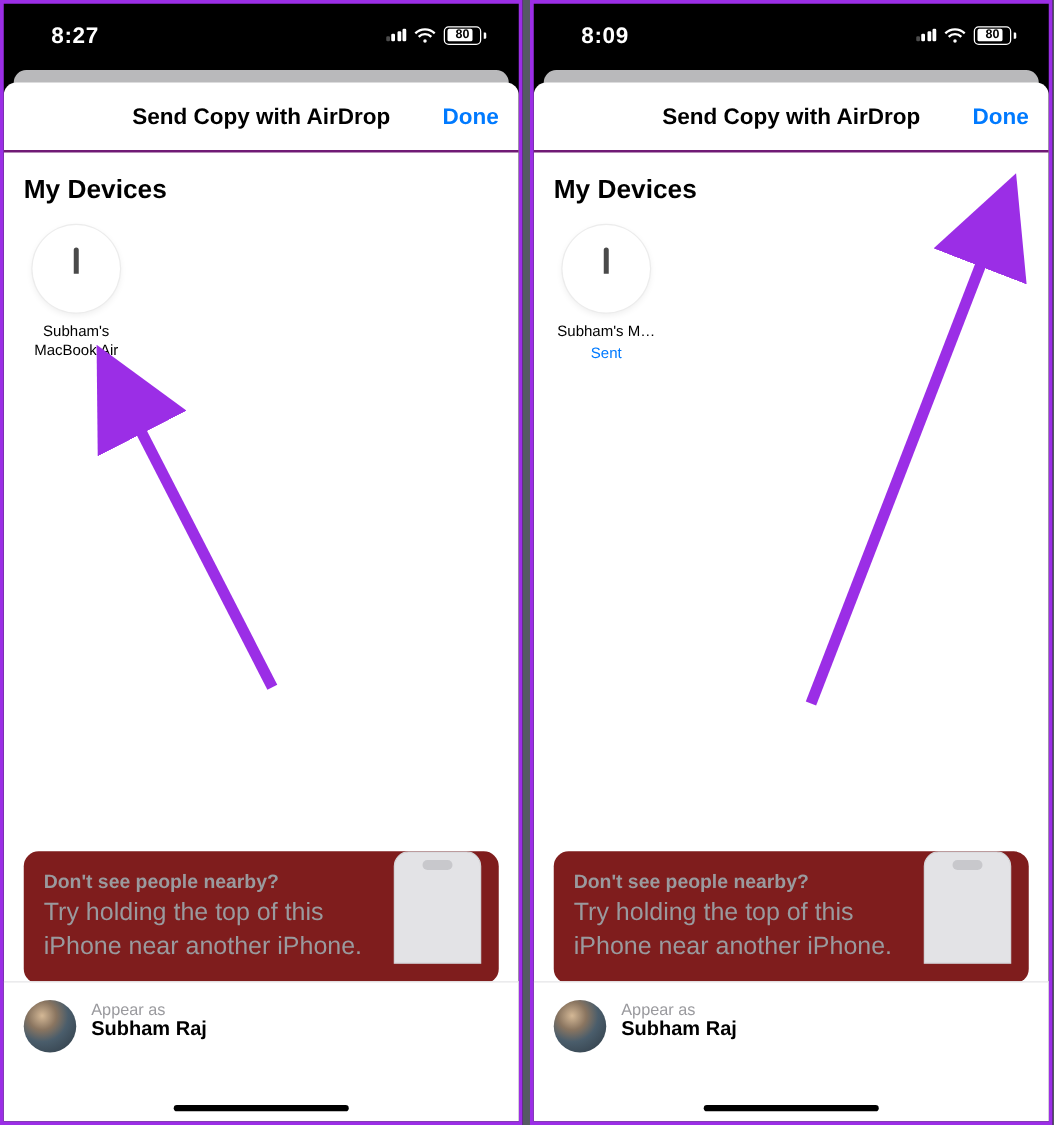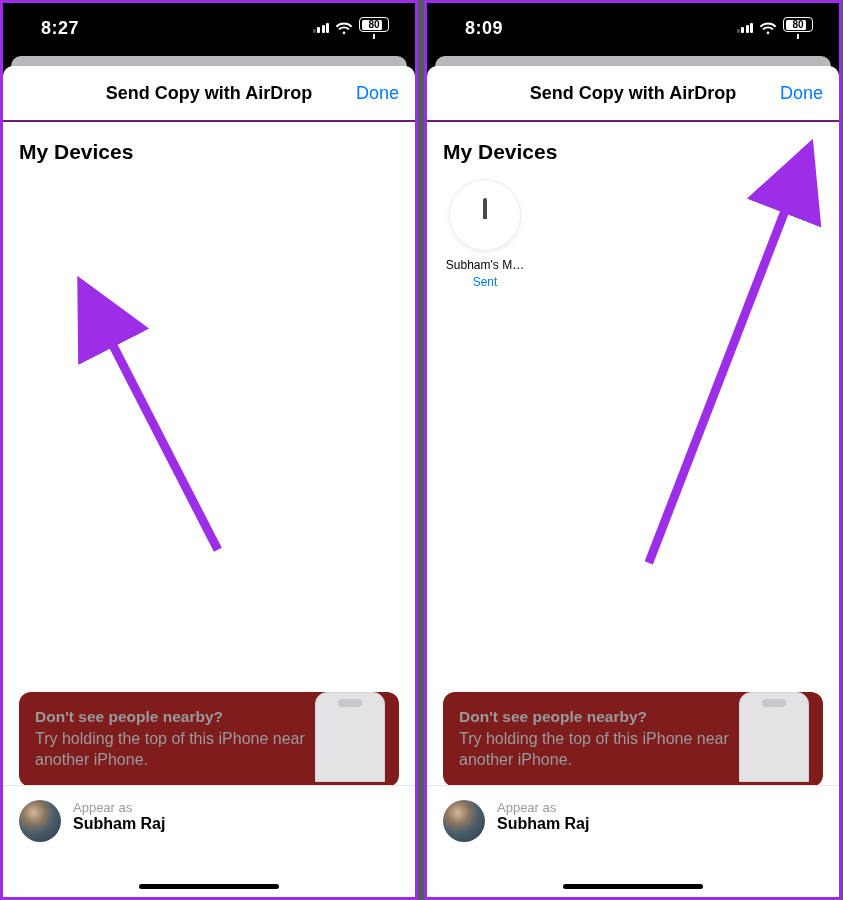--- a/index.html
+++ b/index.html
@@ -7,47 +7,47 @@
     .phone { width:418px; height:900px; background:#000; border-radius:0; position:relative; overflow:hidden; border:3px solid #9b2ee6; }
     .phone:last-child { width:418px; }
     
     .statusbar { height:50px; display:flex; align-items:center; justify-content:space-between; padding:0 26px 0 38px; color:#fff; }
     .time { font-size:18px; font-weight:700; letter-spacing:0.5px; }
     .right-icons { display:flex; align-items:center; gap:6px; }
     .signal { display:flex; align-items:flex-end; gap:1.5px; }
     .signal .bar { width:3px; background:#4c4c4c; border-radius:1px; }
     .signal .bar.on { background:#fff; }
     .wifi-icon { width:18px; height:13px; }
-    .battery { display:flex; align-items:center; gap:2px;flex-direction:column; }
+    .battery { display:flex; align-items:center; gap:2px; }
     .batt-body { width:30px; height:15px; border:1.5px solid #fff; border-radius:4px; padding:1.5px; display:flex; align-items:center; position:relative; }
     .batt-fill { height:100%; background:#fff; border-radius:1.5px; position:relative; }
     .batt-num { position:absolute; left:0; right:0; text-align:center; font-size:10px; font-weight:700; color:#000; line-height:1; top:50%; transform:translateY(-50%); }
     .batt-tip { width:2px; height:5px; background:#fff; border-radius:0 1px 1px 0; }
     
     .behind-card { position:absolute; top:53px; left:8px; right:8px; height:16px; background:#b9b9bb; border-radius:10px 10px 0 0; }
     
     .sheet { position:absolute; top:63px; left:0; right:0; bottom:0; background:#fff; border-radius:10px 10px 0 0; display:flex; flex-direction:column; }
     .navbar { height:56px; display:flex; align-items:center; justify-content:center; position:relative; border-bottom:2px solid #701a75; }
     .nav-title { font-size:18px; font-weight:600; color:#000; }
-    .nav-done { position:absolute; right:16px; font-size:18px; font-weight:400; color:#007aff; }
+    .nav-done { position:absolute; right:16px; font-size:18px; font-weight:700; color:#007aff; }
     .content { flex:1; padding:18px 16px 0 16px; position:relative; }
     .section-title { font-size:21px; font-weight:700; color:#000; margin-bottom:16px; }
     .devices { display:flex; gap:20px; }
     .device { width:84px; display:flex; flex-direction:column; align-items:center; text-align:center; cursor:pointer; }
     .device-circle { width:70px; height:70px; border-radius:50%; background:#fff; box-shadow:0 0 0 1px #ececec, 0 2px 6px rgba(0,0,0,0.08); display:flex; align-items:center; justify-content:center; margin-bottom:8px; }
     .laptop { width:48px; height:30px; position:relative; }
     .laptop-screen { width:42px; height:26px; background:linear-gradient(135deg,#5a7a8c 0%, #3d5565 40%, #8a6f5c 60%, #4a3d35 100%); border:2px solid #4a4a4a; border-radius:2px 2px 0 0; margin:0 auto; }
     .laptop-base { width:48px; height:3px; background:#c0c0c0; border-radius:0 0 4px 4px; }
     .device-name { font-size:12px; line-height:1.25; color:#000; max-width:84px; }
     .device-name.trunc { white-space:nowrap; overflow:hidden; text-overflow:ellipsis; }
     .device-status { font-size:12px; color:#007aff; margin-top:2px; }
     
     .hint-card { position:absolute; left:16px; right:16px; bottom:110px; background:#7f1d1d; border-radius:12px; padding:16px 92px 16px 16px; overflow:hidden; }
     .hint-title { font-size:15.5px; font-weight:600; color:#9a9a9e; margin-bottom:2px; }
-    .hint-body { font-size:16px; color:#9a9a9e; line-height:1.35; }
+    .hint-body { font-size:20px; color:#9a9a9e; line-height:1.35; }
     .phone-illus { position:absolute; right:14px; top:0px; width:70px; height:90px; background:#e3e3e6; border-radius:12px 12px 0 0; border:1px solid #d4d4d7; }
     .phone-illus .island { position:absolute; top:6px; left:50%; transform:translateX(-50%); width:24px; height:8px; background:#c8c8cc; border-radius:4px; }
     
     .footer { position:absolute; left:0; right:0; bottom:0; height:112px; border-top:1px solid #e5e5e7; padding:14px 16px 0 16px; display:flex; align-items:flex-start; gap:12px; background:#fff; }
     .avatar { width:42px; height:42px; border-radius:50%; background:radial-gradient(circle at 35% 30%, #d4b896 0%, #8a7560 28%, #4a5d6b 52%, #2d3842 100%); flex-shrink:0; }
     .appear-label { font-size:13px; color:#9a9a9e; }
     .appear-name { font-size:16px; font-weight:600; color:#000; }
     
     .home-ind { position:absolute; bottom:8px; left:50%; transform:translateX(-50%); width:140px; height:5px; background:#000; border-radius:3px; }
     
@@ -79,20 +79,32 @@
     </div>
   </div>
   <div class="behind-card"></div>
   <div class="sheet">
     <div class="navbar">
       <span class="nav-title">Send Copy with AirDrop</span>
       <span class="nav-done">Done</span>
     </div>
     <div class="content">
       <div class="section-title">My Devices</div>
+      <div class="devices">
+        <div class="device">
+          <div class="device-circle">
+            <span class="laptop">
+              <span class="laptop-screen"></span><span class="laptop-base"></span>
+            </span>
+          </div>
+          <div class="device-name">
+            <span>Subham's</span><br><span>MacBook Air</span>
+          </div>
+        </div>
+      </div>
       <svg class="arrow-svg" style="left:0;top:0;width:100%;height:560px" viewBox="0 0 418 560">
         <defs>
             <marker id="ah1" markerWidth="9" markerHeight="9" refX="3" refY="4.5" orient="auto">
               <path d="M0,0 L0,9 L9,4.5 z" fill="#9b2ee6"></path>
             </marker>
           </defs>
         <line x1="218" y1="430" x2="100" y2="200" stroke="#9b2ee6" stroke-width="9" marker-end="url(#ah1)"></line>
       </svg>
       <div class="hint-card">
         <div class="phone-illus">

